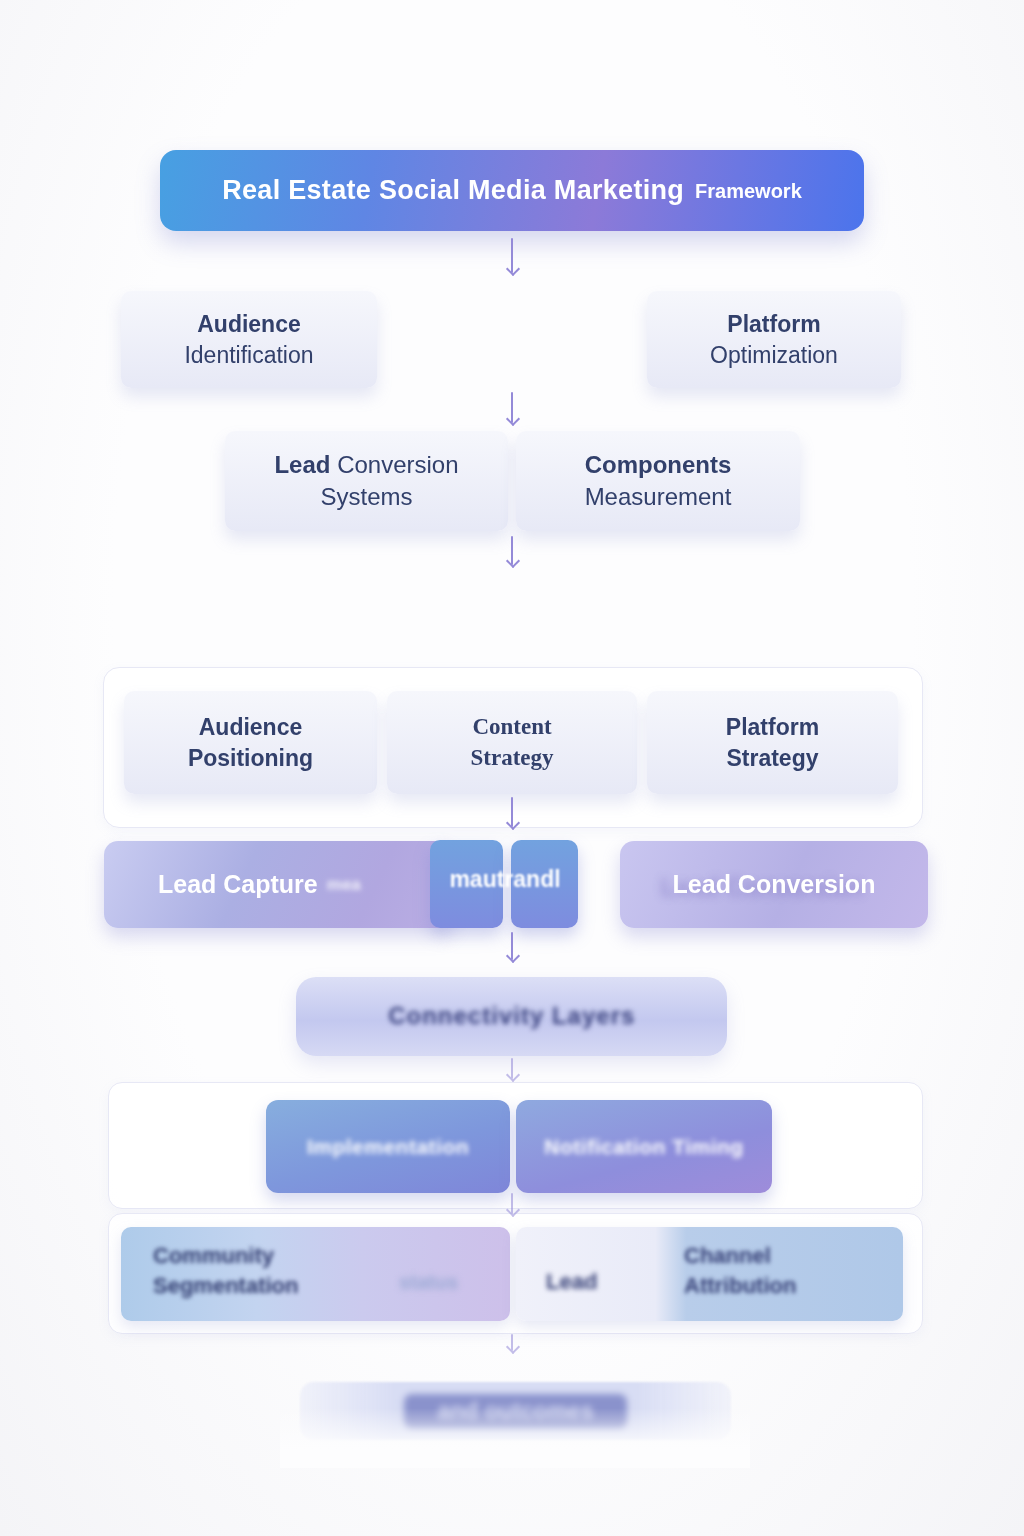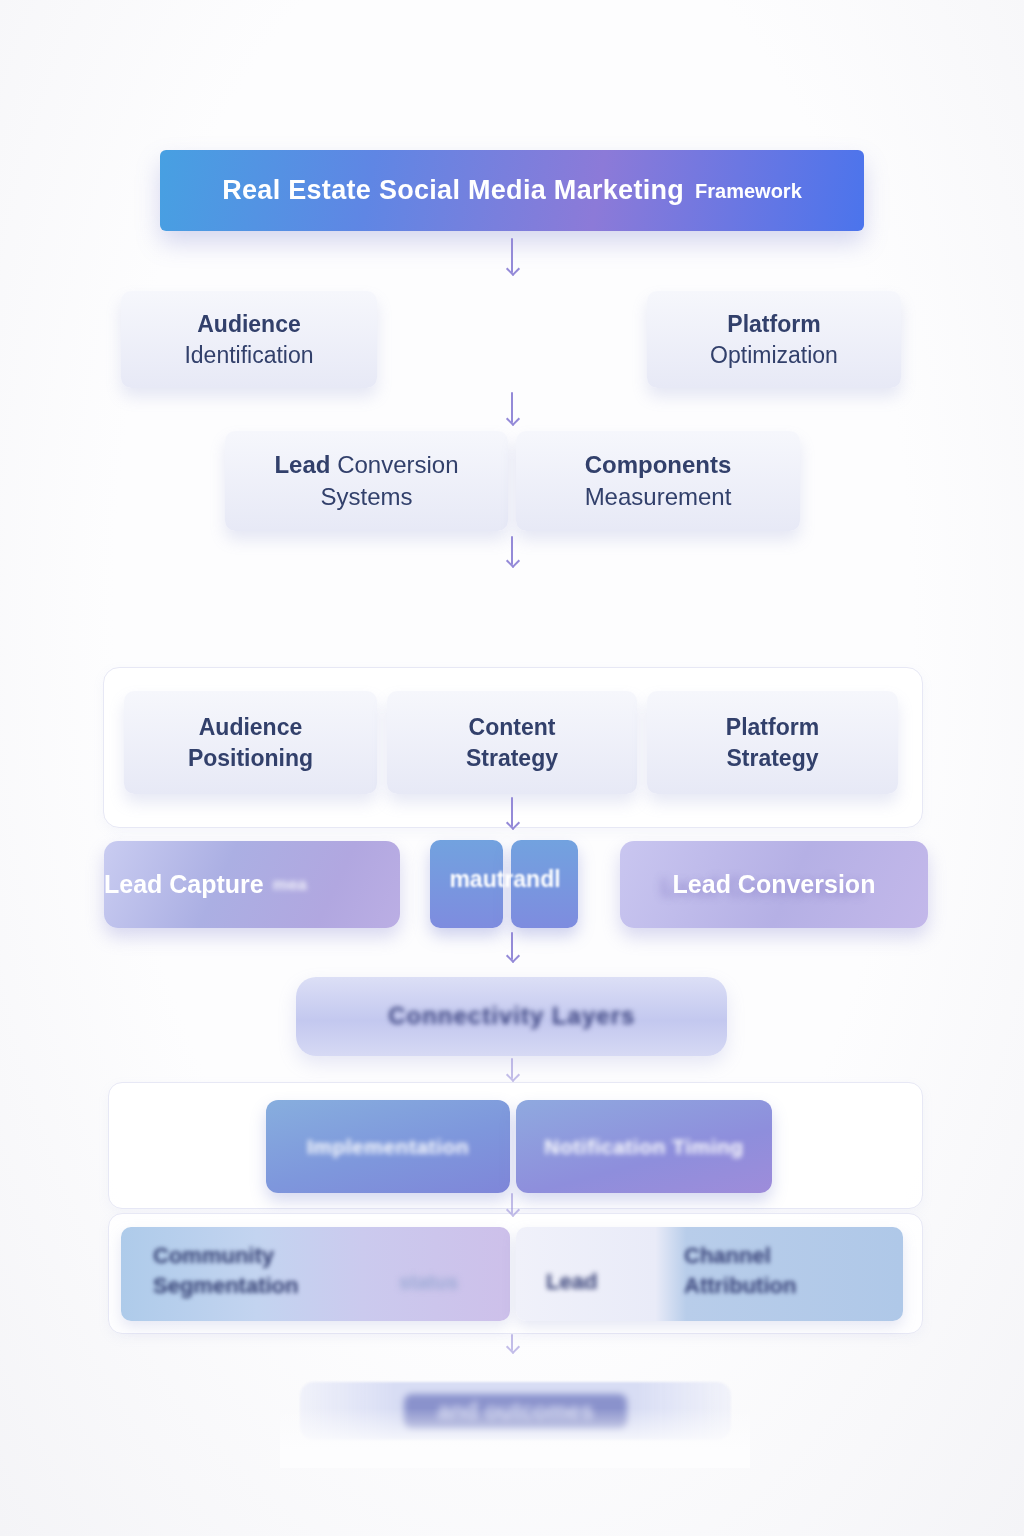--- a/index.html
+++ b/index.html
@@ -8,21 +8,21 @@
     font-family:"Liberation Sans", sans-serif;
     background:#f4f4f7;
   }
   #canvas{
     position:relative;width:1024px;height:1536px;overflow:hidden;
     background:radial-gradient(ellipse at 50% 40%, #fdfdfe 55%, #f4f4f7 100%);
   }
   
   .banner{
     position:absolute;display:flex;align-items:center;justify-content:center;
-    color:#fff;border-radius:6px;
+    color:#fff;border-radius:16px;
     box-shadow:0 12px 24px rgba(110,120,200,.28);
   }
   .node-light{
     position:absolute;display:flex;flex-direction:column;align-items:center;justify-content:center;
     background:linear-gradient(180deg,#f6f7fc 0%,#e7e9f6 100%);
     border-radius:10px;color:#32406b;text-align:center;
     box-shadow:0 9px 16px rgba(135,145,205,.20);
     font-size:23px;line-height:1.32;
   }
   .node-light .line:empty{display:none;}
@@ -159,32 +159,32 @@
   </div>
 
   <div class="arrow" style="left:504px;top:536px;height:32px;"></div>
 
 
   <div class="container-card" style="left:103px;top:667px;width:818px;height:159px;"></div>
   <div class="node-light" style="left:124px;top:691px;width:253px;height:103px;">
     <div class="line m">Audience</div>
     <div class="line m">Positioning</div>
   </div>
-  <div class="node-light" style="left:387px;top:691px;width:250px;height:103px;">
+  <div class="node-light" style="left:387px;top:691px;width:250px;height:103px;font-family:Liberation Serif, serif;">
     <div class="line m">Content</div>
     <div class="line m">Strategy</div>
   </div>
   <div class="node-light" style="left:647px;top:691px;width:251px;height:103px;">
     <div class="line m">Platform</div>
     <div class="line m">Strategy</div>
   </div>
 
   <div class="arrow" style="left:504px;top:797px;height:33px;z-index:5;"></div>
 
-  <div class="cap-box" style="left:104px;top:841px;width:296px;height:87px;">
+  <div class="cap-box" style="left:104px;top:841px;width:296px;height:87px;padding-left:54px;">
     <span class="big">Lead Capture</span>
     <span class="cap-tail">mea</span>
   </div>
   <div class="mid-box" style="left:430px;top:840px;width:73px;height:88px;"></div>
   <div class="mid-box" style="left:511px;top:840px;width:67px;height:88px;"></div>
   <div class="mid-garble">mautrandl</div>
   <div class="cap-box conv-box" style="left:620px;top:841px;width:308px;height:87px;padding-left:0;">
     <span class="big">Lead Conversion</span>
   </div>
 

